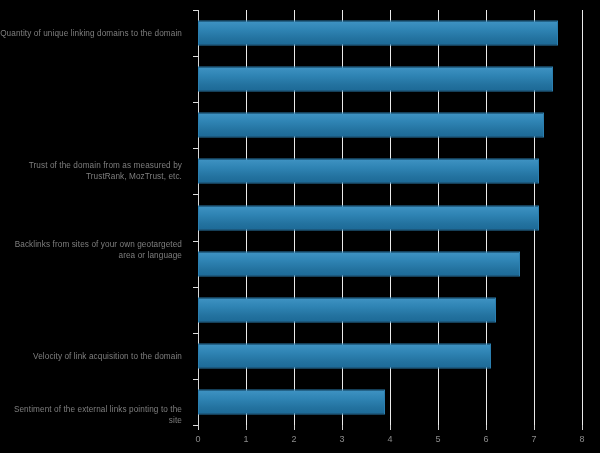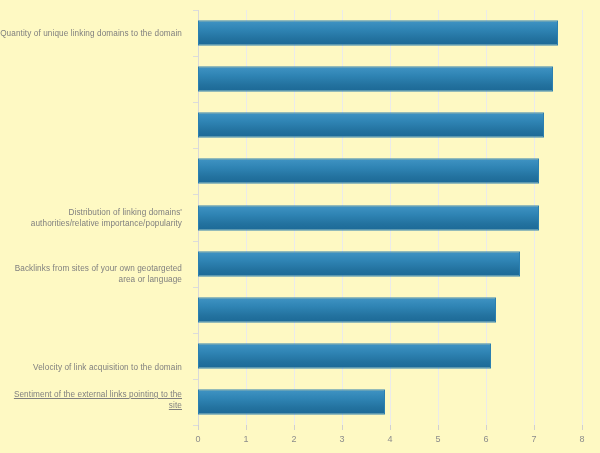--- a/index.html
+++ b/index.html
@@ -11,21 +11,21 @@
     width: 600px;
     height: 453px;
     font-family: "Liberation Sans", sans-serif;
     overflow: hidden;
   }
 
   #chart-root {
     position: relative;
     width: 600px;
     height: 453px;
-    background: #fef9c3;
+    background: #000000;
     box-sizing: border-box;
   }
 
   
   .label-col {
     position: absolute;
     left: 0;
     top: 10px;
     width: 190px;
     height: 415px;
@@ -100,24 +100,24 @@
     transform: translateY(-50%);
   }
 </style>
 </head>
 <body>
 
 <div id="chart-root">
 
   <div class="label-col">
       <div class="cat-label" style="top: 23.0556px;">Quantity of unique linking domains to the domain</div>
-      <div class="cat-label" style="top: 207.5px;">Distribution of linking domains' authorities/relative importance/popularity</div>
-      <div class="cat-label" style="top: 264px; margin-left: 36px;">Backlinks from sites of your own geotargeted area or language</div>
-      <div class="cat-label" style="top: 345.833px; margin-top: 11px;">Velocity of link acquisition to the domain</div>
-      <div class="cat-label" style="top: 390px; text-decoration: underline;">Sentiment of the external links pointing to the site</div>
+      <div class="cat-label" style="top: 161.389px;">Trust of the domain from as measured by TrustRank, MozTrust, etc.</div>
+      <div class="cat-label" style="top: 240px; margin-left: 36px;">Backlinks from sites of your own geotargeted area or language</div>
+      <div class="cat-label" style="top: 345.833px;">Velocity of link acquisition to the domain</div>
+      <div class="cat-label" style="top: 405px;">Sentiment of the external links pointing to the site</div>
     </div>
 
   <div class="axis-y-line"></div>
 
   <div class="plot">
       <div class="xtick" style="left: 0px;"></div>
       <div class="xtick-label" style="left: 0px;">0</div>
       <div class="gridline" style="left: 48px;"></div>
       <div class="xtick" style="left: 48px;"></div>
       <div class="xtick-label" style="left: 48px;">1</div>

